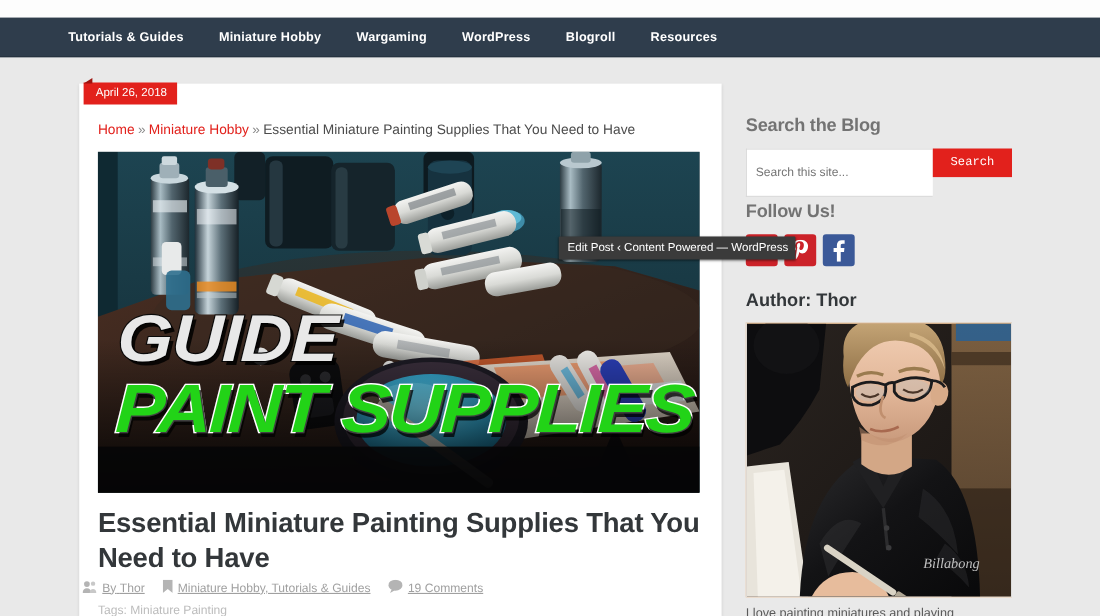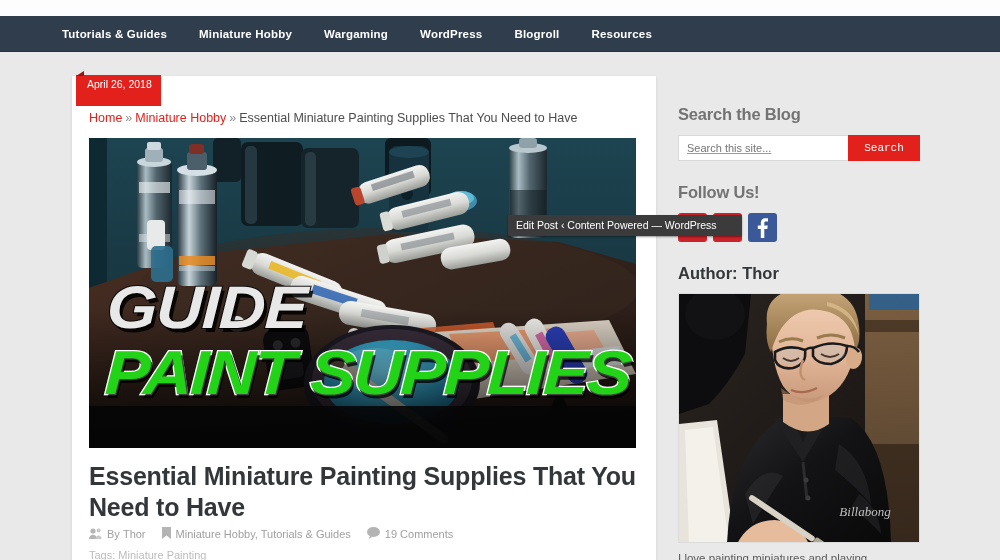--- a/index.html
+++ b/index.html
@@ -34,21 +34,21 @@
 
   
   .card {
     position:absolute; left:72px; top:76px; width:584px; height:484px;
     background:#ffffff;
     box-shadow:0 1px 3px rgba(0,0,0,.10);
   }
 
   
   .date-ribbon {
-    position:absolute; left:76px; top:75px; height:31px;
+    position:absolute; left:76px; top:75px; height:20px;
     background:#e2211c; color:#fff;
     font-size:10.5px; line-height:19px;
     padding:0 9px 0 11px;
     z-index:6;
     white-space:nowrap;
   }
   .date-ribbon:before{
     content:""; position:absolute; left:-0px; top:-4px;
     border-left:8px solid transparent;
     border-bottom:5px solid #9e130f;
@@ -95,38 +95,38 @@
     transform-origin:left center;
     text-shadow: 2px 4px 0 rgba(0,0,0,.75);
     line-height:1;
     white-space:nowrap;
   }
 
   
   .tooltip {
     position:absolute; left:508px; top:215px;
     background:#3b3b3b; color:#ffffff;
-    font-size:10.5px; padding:4px 25px 5px 8px;
+    font-size:10.5px; padding:4px 6px 5px 8px;
     white-space:nowrap; z-index:9;
     box-shadow:0 1px 2px rgba(0,0,0,.4);
     border-radius:1px;
   }
 
   
   .post-title{
     position:absolute; left:89px; top:461px; width:548px;
     font-size:25px; line-height:31px; font-weight:bold;
     color:#33373a; letter-spacing:-.2px;
   }
 
   
   .post-meta{
-    position:absolute; left:89px; top:527px; width:548px;
+    position:absolute; left:75px; top:527px; width:548px;
     font-size:11px; color:#a0a0a0;
-    display:flex; align-items:center; white-space:nowrap;
+    display:flex; align-items:center; white-space:nowrap;text-decoration:underline;
   }
   .meta-ico{ display:inline-block; margin-right:5px; vertical-align:-2px; }
   .meta-piece{ display:flex; align-items:center; margin-right:16px; }
   .meta-piece a{ color:#a0a0a0; text-decoration:none; cursor:pointer; }
 
   .post-tags{
     position:absolute; left:89px; top:549px; width:548px;
     font-size:11px; color:#bcbcbc; white-space:nowrap;
   }
   .post-tags a{color:#bcbcbc;text-decoration:none;}
@@ -134,23 +134,22 @@
   
   .sidebar{ position:absolute; left:678px; top:105px; width:244px; }
   .side-h{
     font-size:16.5px; font-weight:bold; color:#737373;
     margin-bottom:11px; letter-spacing:-.2px;
   }
   .search-row{ display:flex; width:242px; height:26px; margin-bottom:22px; }
   .search-input{
     flex:1; border:1px solid #d9d9d9; border-right:none;
     background:#fff; font-size:11px; color:#9a9a9a;
-    padding:0 8px; outline:none; height:26px;
+    padding:0 8px; outline:none; height:44px;
     font-family:"Liberation Sans", sans-serif;
-    text-decoration:underline;
   }
   .search-btn{
     width:72px; height:26px; background:#e2211c; color:#fff;
     border:none; font-size:11px; cursor:pointer;
     font-family:Liberation Mono, monospace;
   }
   .social-row{ display:flex; gap:6px; margin-bottom:22px; }
   .soc{
     width:29px; height:29px; border-radius:3px;
     display:flex; align-items:center; justify-content:center; cursor:pointer;

